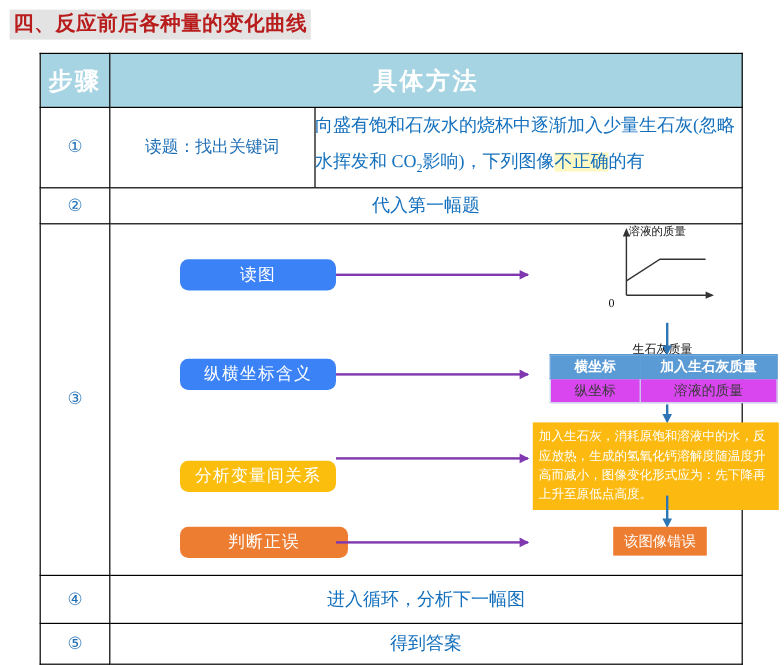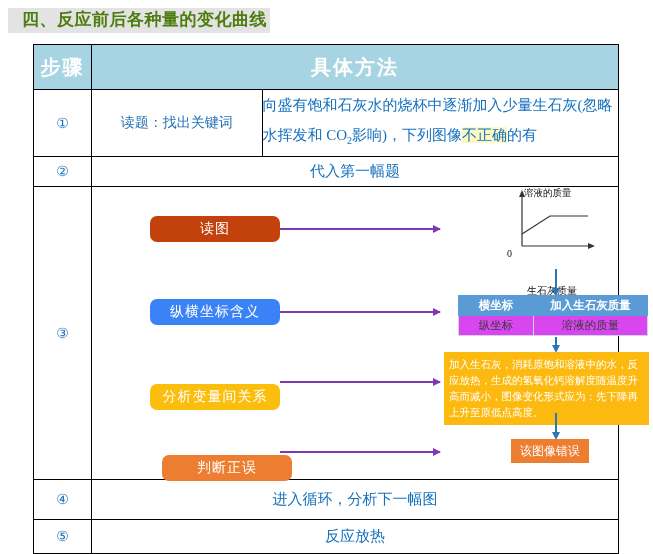--- a/index.html
+++ b/index.html
@@ -10,25 +10,25 @@
     overflow:hidden;
     position:relative;
   }
   
   .title-wrap{
     position:absolute;left:8px;top:8px;
   }
   .title{
     display:inline-block;
     background:#e3e3e3;
-    color:#4d7c0f;
+    color:#b91c1c;
     font-size:17px;
     font-weight:bold;
     line-height:22px;
-    padding:1px 3px 2px 14px;
+    padding:1px 3px 2px 3px;
     white-space:nowrap;
     letter-spacing:0.5px;
   }
   
   .tbl{
     position:absolute;
     left:33px;top:44px;
     width:586px;
     border-collapse:collapse;
     table-layout:fixed;
@@ -89,21 +89,21 @@
     border-radius:7px;
     color:#ffffff;
     font-size:14px;
     font-weight:normal;
     display:flex;
     align-items:center;
     justify-content:center;
     font-family:"Liberation Sans","DejaVu Sans",sans-serif;
     letter-spacing:1px;
   }
-  .pill-gray{background:#c2410c;}
+  .pill-gray{background:#3b82f6;}
   .pill-blue{background:#3b82f6;}
   .pill-amber{background:#fbbe0c;margin-top:15px;}
   .pill-orange{background:#ed7d31;}
 
   .arrow-p{
     position:absolute;
     height:2px;
     background:#7f38b0;
   }
   .arrow-p:after{
@@ -248,21 +248,21 @@
   </tr>
 
   <tr>
     <td class="step-cell">③</td>
     <td class="row3-cell">
       <div class="flow">
 
         <div class="pill pill-gray" style="left:58px;top:29px;width:130px;height:26px;">读图</div>
         <div class="pill pill-blue" style="left:58px;top:112px;width:130px;height:26px;">纵横坐标含义</div>
         <div class="pill pill-amber" style="left:58px;top:182px;width:130px;height:26px;">分析变量间关系</div>
-        <div class="pill pill-orange" style="left:70px;top:252px;width:130px;height:26px;margin-top:16px;">判断正误</div>
+        <div class="pill pill-orange" style="left:58px;top:252px;width:140px;height:26px;">判断正误</div>
 
         <div class="arrow-p" style="left:188px;top:41px;width:160px;"></div>
         <div class="arrow-p" style="left:188px;top:124px;width:160px;"></div>
         <div class="arrow-p" style="left:188px;top:194px;width:160px;"></div>
         <div class="arrow-p" style="left:188px;top:264px;width:160px;"></div>
 
         <div class="chart-box">
           <svg width="130" height="78" viewBox="0 0 130 78">
 
             <line x1="22" y1="6" x2="22" y2="57" stroke="#333" stroke-width="1.2"></line>
@@ -304,16 +304,16 @@
     </td>
   </tr>
 
   <tr class="row4">
     <td class="step-cell">④</td>
     <td class="center-blue">进入循环，分析下一幅图</td>
   </tr>
 
   <tr class="row5">
     <td class="step-cell">⑤</td>
-    <td class="center-blue">反应放热</td>
+    <td class="center-blue">得到答案</td>
   </tr>
 </tbody>
   </table>
 
 </body></html>

